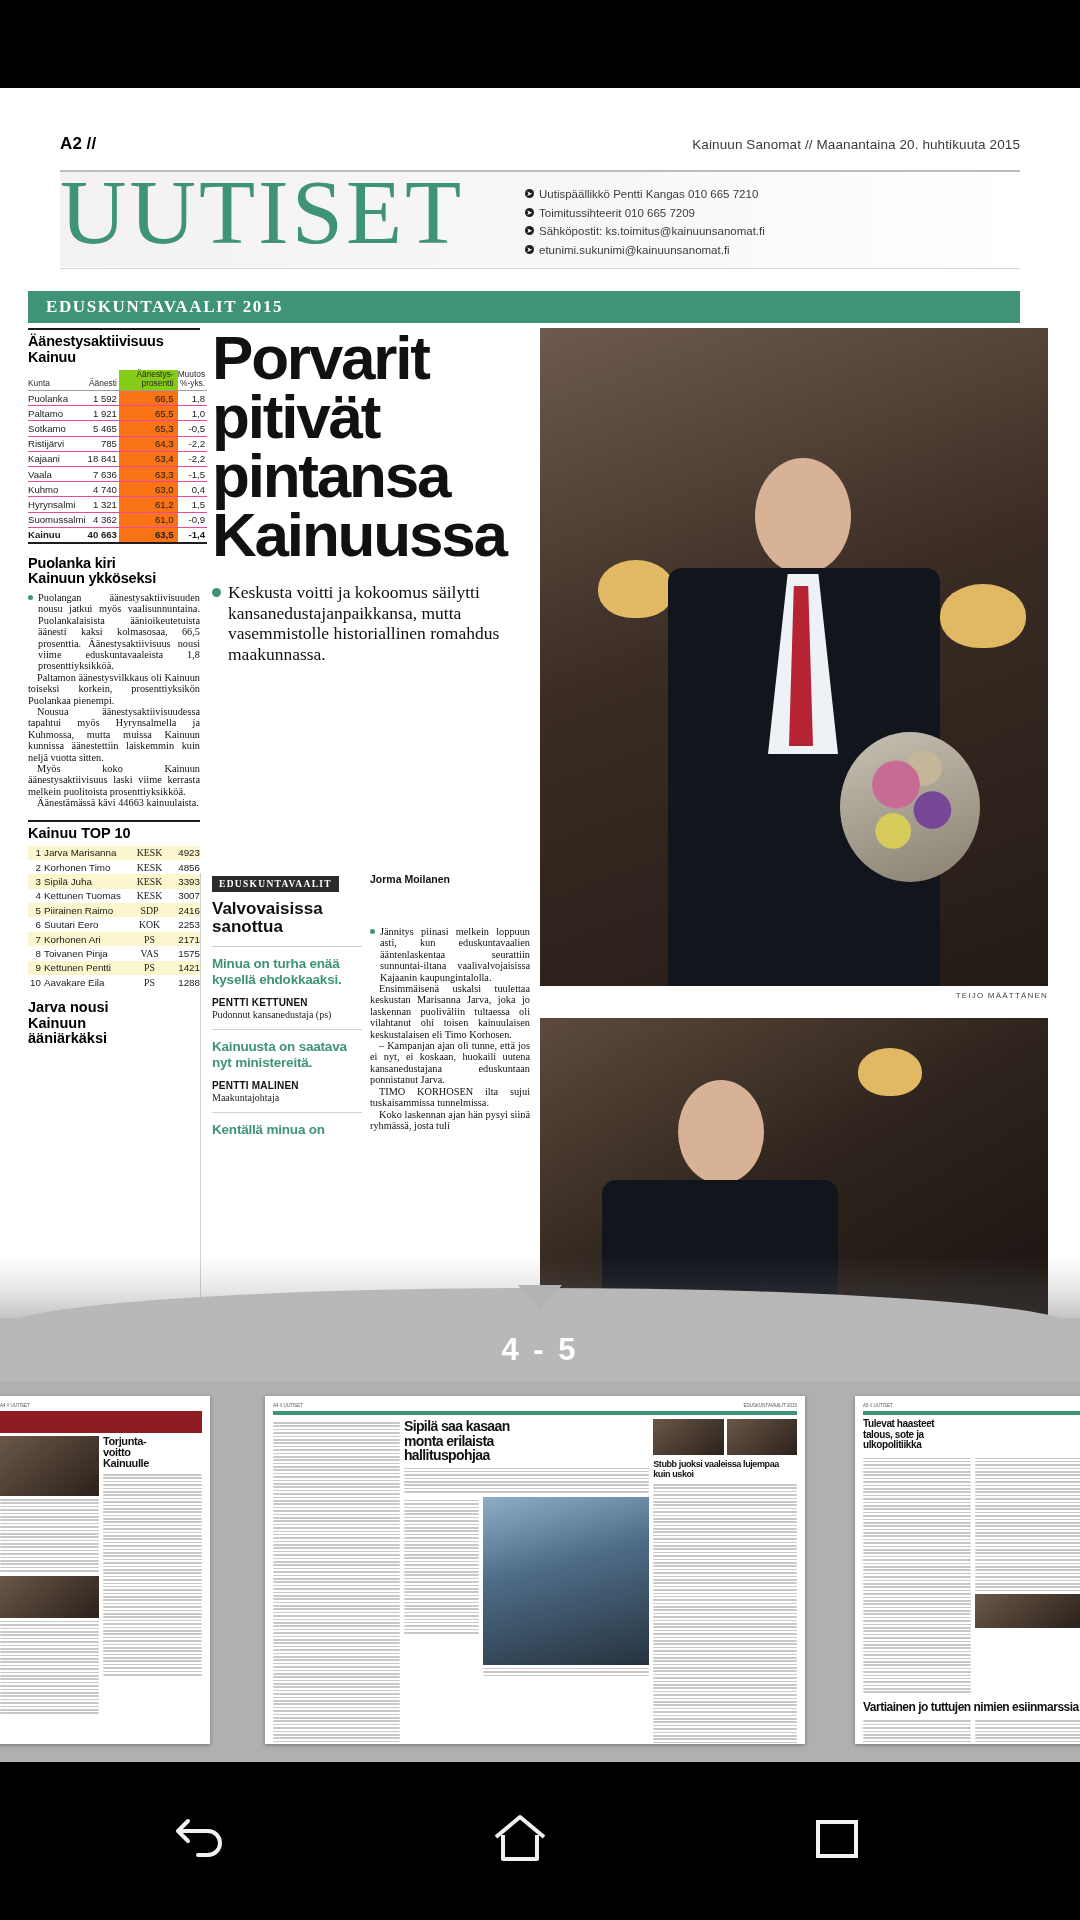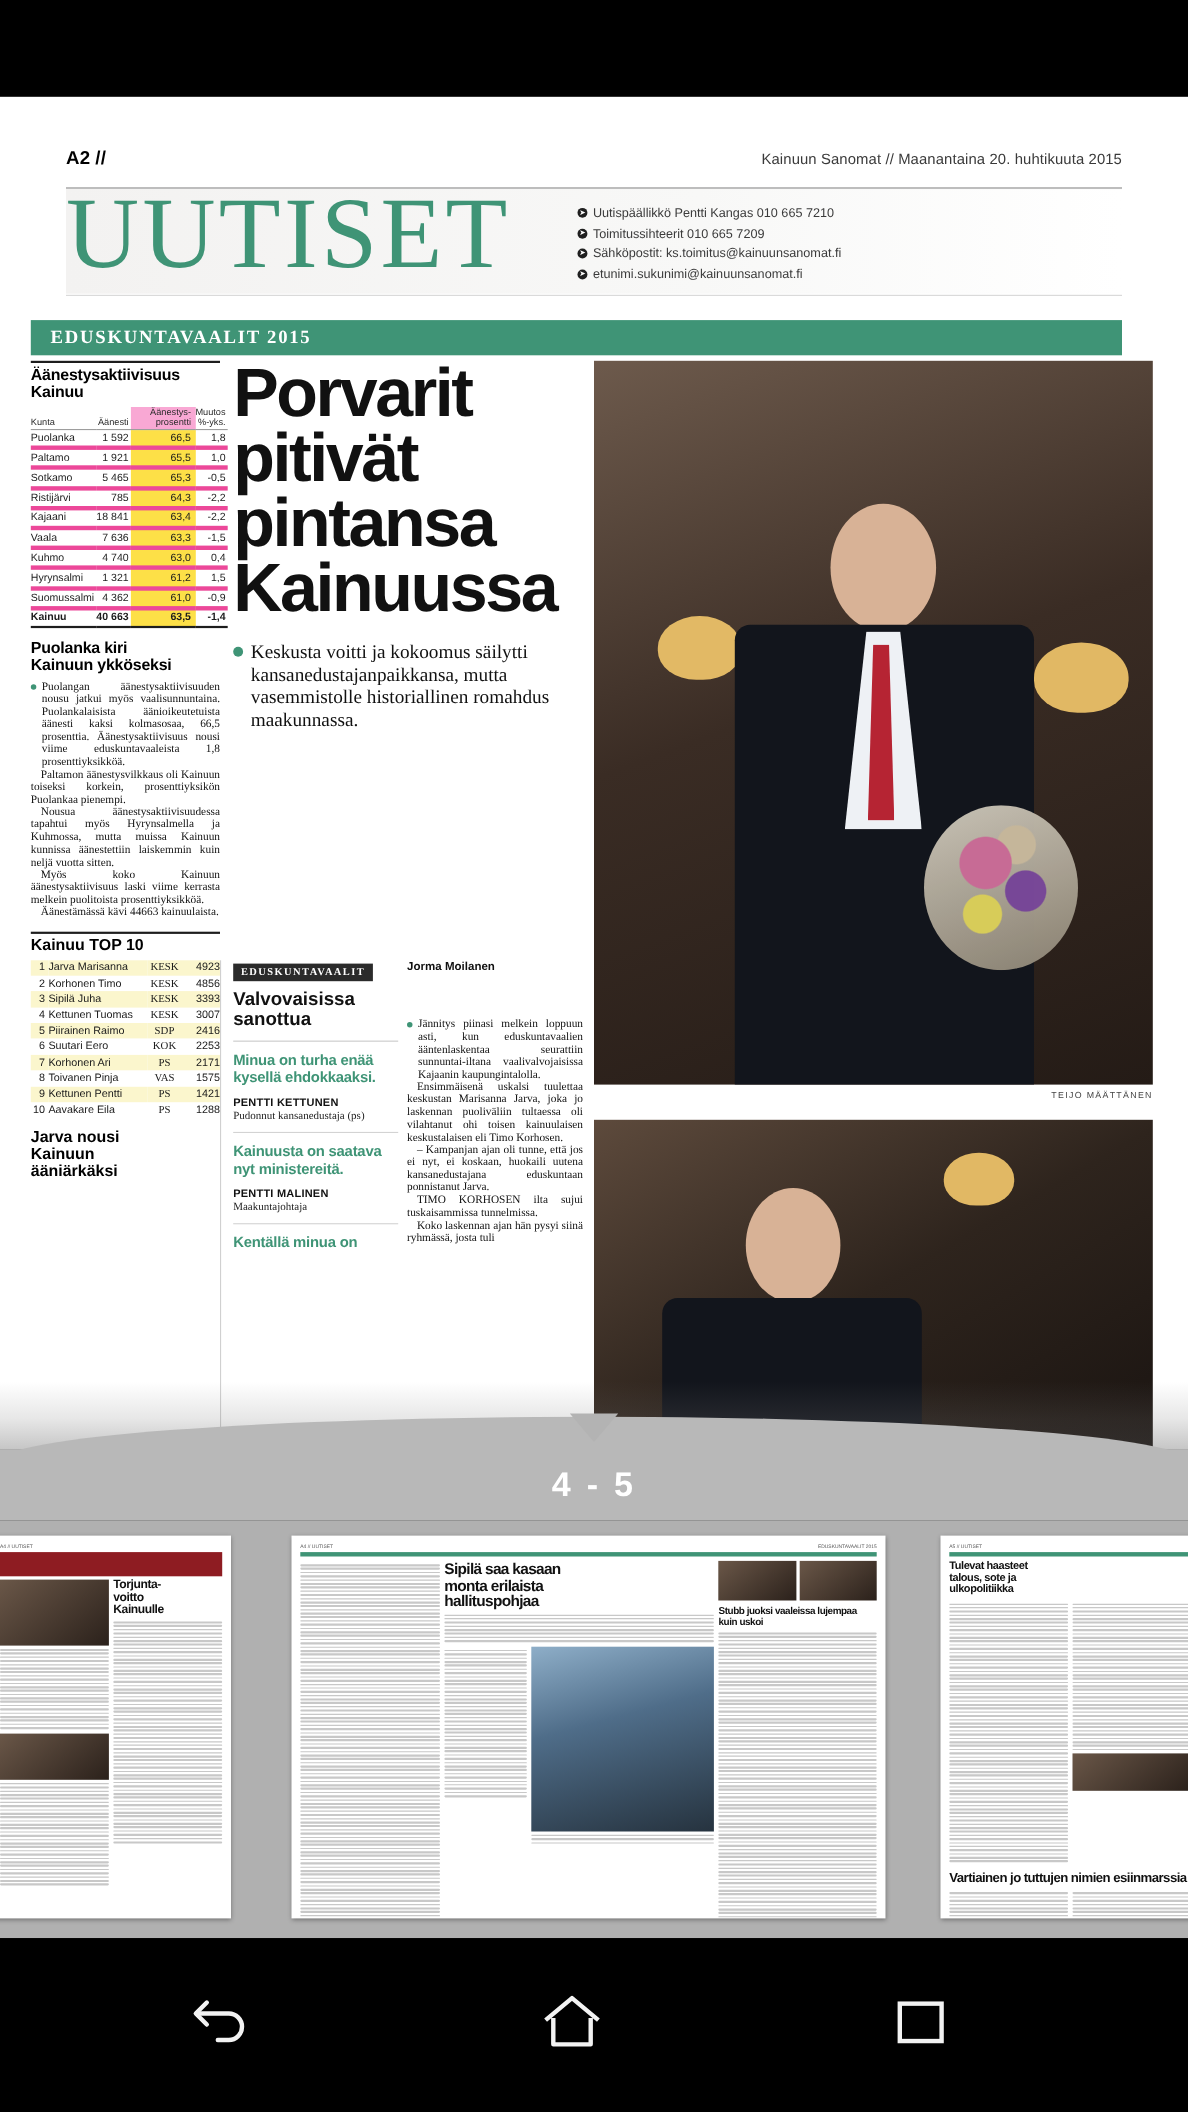--- a/index.html
+++ b/index.html
@@ -78,26 +78,26 @@
     margin-top:4px; margin-bottom:5px; letter-spacing:-.2px;
   }
   table.stats { width:100%; border-collapse:collapse; font-size:9.6px; color:#1c1c1c; }
   table.stats th {
     font-weight:normal; color:#2b2b2b; font-size:8.4px; text-align:right;
     vertical-align:bottom; padding:0 2px 2px 0; line-height:9px;
   }
   table.stats th.c0 { text-align:left; }
   table.stats thead tr th { border-bottom:1px solid #9d9d9d; }
   table.stats td {
-    padding:1.6px 2px 1.6px 0; text-align:right; border-bottom:4px solid #ec4899;
+    padding:1.6px 2px 1.6px 0; text-align:right; border-bottom:1px solid #ec4899;
     white-space:nowrap;
   }
   table.stats td.c0 { text-align:left; }
-  table.stats td.c2 { background:#fde047; text-align:right; padding-right:4px;padding-left:36px;}
-  table.stats th.c2 { background:#f9a8d4; padding-right:4px;}
+  table.stats td.c2 { background:#f97316; text-align:right; padding-right:4px;padding-left:36px;}
+  table.stats th.c2 { background:#84cc16; padding-right:4px;}
   table.stats tr.total td { font-weight:bold; border-bottom:2px solid #1d1d1d; }
   table.stats tr.total td.c2 { font-weight:bold; }
 
   .sub-head {
     font-size:14.5px; font-weight:bold; line-height:15.5px; color:#000;
     margin-top:12px; margin-bottom:5px; letter-spacing:-.2px;
   }
   .ingress-para, .body-para {
     font-family:"Liberation Serif", serif; font-size:10.3px; line-height:11.4px;
     color:#111; text-align:justify; hyphens:auto;

